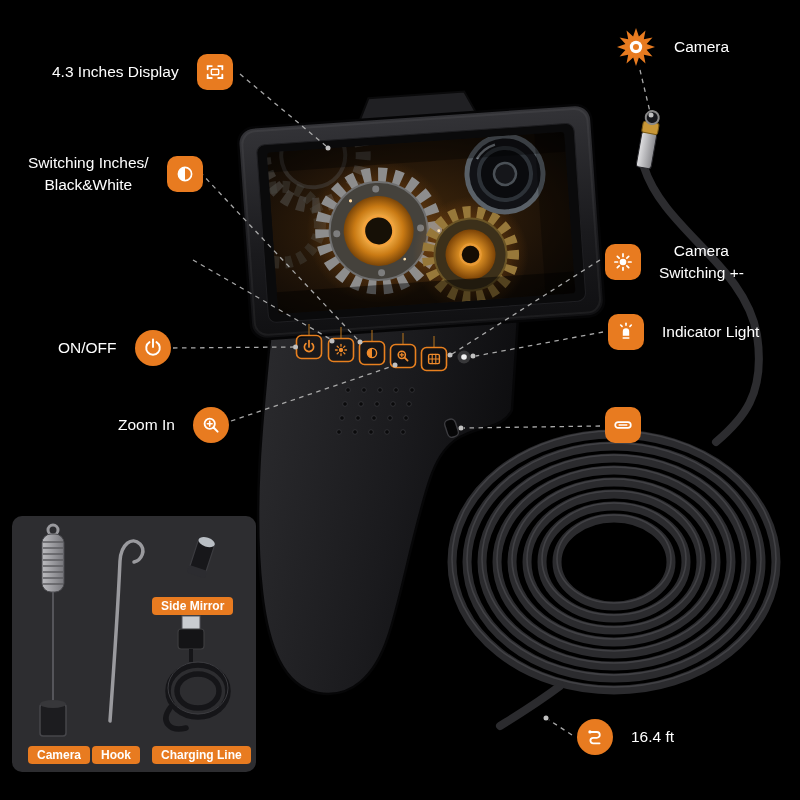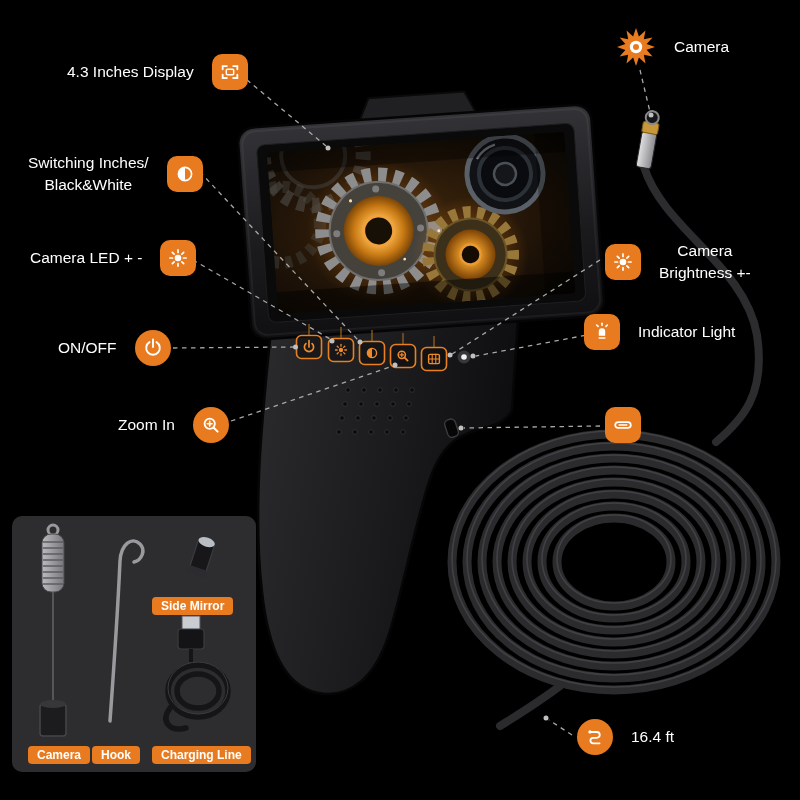--- a/index.html
+++ b/index.html
@@ -221,21 +221,21 @@
       <circle cx="332" cy="341" r="2.5"></circle>
         <circle cx="295.5" cy="347" r="2.5"></circle>
         <circle cx="395" cy="365" r="2.5"></circle>
       <circle cx="450" cy="355" r="2.5"></circle>
         <circle cx="473" cy="356" r="2.5"></circle>
         <circle cx="461" cy="428" r="2.5"></circle>
       <circle cx="546" cy="718" r="2.5"></circle>
     </g>
   </svg>
 
-  <div class="ann" style="left:67px;top:54px">
+  <div class="ann" style="left:52px;top:54px">
     <span>4.3 Inches Display</span>
     <span class="badge">
       <svg width="22" height="22" viewBox="0 0 24 24">
         <path d="M4,9 V5.5 H8.5 M15.5,5.5 H20 V9 M20,15 V18.5 H15.5 M8.5,18.5 H4 V15" stroke="#fff" stroke-width="2" fill="none" stroke-linecap="round"></path>
         <rect x="8" y="9" width="8" height="6" rx="1" stroke="#fff" stroke-width="1.6" fill="none"></rect>
       </svg>
     </span>
   </div>
 
   <div class="ann" style="left:28px;top:152px">
@@ -244,94 +244,76 @@
       <span>Black&amp;White</span>
     </span>
     <span class="badge">
       <svg width="22" height="22" viewBox="0 0 24 24">
         <circle cx="12" cy="12" r="7.2" stroke="#fff" stroke-width="1.8" fill="none"></circle>
         <path d="M12,4.8 A7.2,7.2 0 0 0 12,19.2 Z" fill="#fff"></path>
       </svg>
     </span>
   </div>
 
-  <div class="ann" style="left:30px;top:240px">
-    <span>Camera LED + -</span>
+
+  <div class="ann" style="left:118px;top:407px">
+    <span>Zoom In</span>
+    <span class="badge round">
+      <svg width="22" height="22" viewBox="0 0 24 24">
+        <circle cx="10.6" cy="10.6" r="5.6" stroke="#fff" stroke-width="2" fill="none"></circle>
+        <path d="M14.8,14.8 L19.2,19.2" stroke="#fff" stroke-width="2.2" stroke-linecap="round"></path>
+        <path d="M10.6,8 V13.2 M8,10.6 H13.2" stroke="#fff" stroke-width="1.8" stroke-linecap="round"></path>
+      </svg>
+    </span>
+  </div>
+
+  <div class="ann" style="left:58px;top:330px">
+    <span>ON/OFF</span>
+    <span class="badge round">
+      <svg width="22" height="22" viewBox="0 0 24 24">
+        <path d="M8.2,5.6 A7.4,7.4 0 1 0 15.8,5.6" stroke="#fff" stroke-width="2.1" fill="none" stroke-linecap="round"></path>
+        <path d="M12,2.8 V11" stroke="#fff" stroke-width="2.1" stroke-linecap="round"></path>
+      </svg>
+    </span>
+  </div>
+
+  <div class="ann" style="left:616px;top:27px">
+    <span class="badge bare">
+      <svg width="40" height="40" viewBox="0 0 40 40">
+        <polygon fill="#e87b20" points="39,20 30.6,22.8 36.5,29.5 27.8,27.8 29.5,36.5 22.9,30.6 20,39 17.2,30.6 10.5,36.5 12.2,27.8 3.6,29.5 9.4,22.9 1,20 9.4,17.1 3.6,10.5 12.2,12.2 10.5,3.5 17.1,9.4 20,1 22.9,9.4 29.5,3.5 27.8,12.2 36.5,10.5 30.6,17.1"></polygon>
+        <circle cx="20" cy="20" r="6.2" fill="#fff"></circle>
+        <circle cx="20" cy="20" r="3" fill="#e87b20"></circle>
+      </svg>
+    </span>
+    <span>Camera</span>
+  </div>
+
+  <div class="ann" style="left:605px;top:240px">
     <span class="badge">
       <svg width="22" height="22" viewBox="0 0 24 24">
         <circle cx="12" cy="12" r="3.6" fill="#fff"></circle>
         <g stroke="#fff" stroke-width="1.9" stroke-linecap="round">
           <path d="M12,3.2 V6"></path>
             <path d="M12,18 V20.8"></path>
             <path d="M3.2,12 H6"></path>
             <path d="M18,12 H20.8"></path>
           <path d="M5.8,5.8 L7.8,7.8"></path>
             <path d="M16.2,16.2 L18.2,18.2"></path>
             <path d="M18.2,5.8 L16.2,7.8"></path>
             <path d="M5.8,18.2 L7.8,16.2"></path>
         </g>
       </svg>
     </span>
-  </div>
-
-  <div class="ann" style="left:118px;top:407px">
-    <span>Zoom In</span>
-    <span class="badge round">
-      <svg width="22" height="22" viewBox="0 0 24 24">
-        <circle cx="10.6" cy="10.6" r="5.6" stroke="#fff" stroke-width="2" fill="none"></circle>
-        <path d="M14.8,14.8 L19.2,19.2" stroke="#fff" stroke-width="2.2" stroke-linecap="round"></path>
-        <path d="M10.6,8 V13.2 M8,10.6 H13.2" stroke="#fff" stroke-width="1.8" stroke-linecap="round"></path>
-      </svg>
-    </span>
-  </div>
-
-  <div class="ann" style="left:58px;top:330px">
-    <span>ON/OFF</span>
-    <span class="badge round">
-      <svg width="22" height="22" viewBox="0 0 24 24">
-        <path d="M8.2,5.6 A7.4,7.4 0 1 0 15.8,5.6" stroke="#fff" stroke-width="2.1" fill="none" stroke-linecap="round"></path>
-        <path d="M12,2.8 V11" stroke="#fff" stroke-width="2.1" stroke-linecap="round"></path>
-      </svg>
-    </span>
-  </div>
-
-  <div class="ann" style="left:616px;top:27px">
-    <span class="badge bare">
-      <svg width="40" height="40" viewBox="0 0 40 40">
-        <polygon fill="#e87b20" points="39,20 30.6,22.8 36.5,29.5 27.8,27.8 29.5,36.5 22.9,30.6 20,39 17.2,30.6 10.5,36.5 12.2,27.8 3.6,29.5 9.4,22.9 1,20 9.4,17.1 3.6,10.5 12.2,12.2 10.5,3.5 17.1,9.4 20,1 22.9,9.4 29.5,3.5 27.8,12.2 36.5,10.5 30.6,17.1"></polygon>
-        <circle cx="20" cy="20" r="6.2" fill="#fff"></circle>
-        <circle cx="20" cy="20" r="3" fill="#e87b20"></circle>
-      </svg>
-    </span>
-    <span>Camera</span>
-  </div>
-
-  <div class="ann" style="left:605px;top:240px">
-    <span class="badge">
-      <svg width="22" height="22" viewBox="0 0 24 24">
-        <circle cx="12" cy="12" r="3.6" fill="#fff"></circle>
-        <g stroke="#fff" stroke-width="1.9" stroke-linecap="round">
-          <path d="M12,3.2 V6"></path>
-            <path d="M12,18 V20.8"></path>
-            <path d="M3.2,12 H6"></path>
-            <path d="M18,12 H20.8"></path>
-          <path d="M5.8,5.8 L7.8,7.8"></path>
-            <path d="M16.2,16.2 L18.2,18.2"></path>
-            <path d="M18.2,5.8 L16.2,7.8"></path>
-            <path d="M5.8,18.2 L7.8,16.2"></path>
-        </g>
-      </svg>
-    </span>
     <span class="lbl2">
       <span>Camera</span><br>
-      <span>Brightness +-</span>
-    </span>
-  </div>
-
-  <div class="ann" style="left:584px;top:314px">
+      <span>Switching +-</span>
+    </span>
+  </div>
+
+  <div class="ann" style="left:608px;top:314px">
     <span class="badge">
       <svg width="22" height="22" viewBox="0 0 24 24">
         <path d="M8.5,11.5 A3.5,3.5 0 1 1 15.5,11.5 V16 H8.5 Z" fill="#fff"></path>
         <g stroke="#fff" stroke-width="1.8" stroke-linecap="round">
           <path d="M9,18.5 H15"></path>
             <path d="M12,2.5 V4.6"></path>
             <path d="M6.2,4.4 L7.7,5.9"></path>
             <path d="M17.8,4.4 L16.3,5.9"></path>
         </g>
       </svg>

